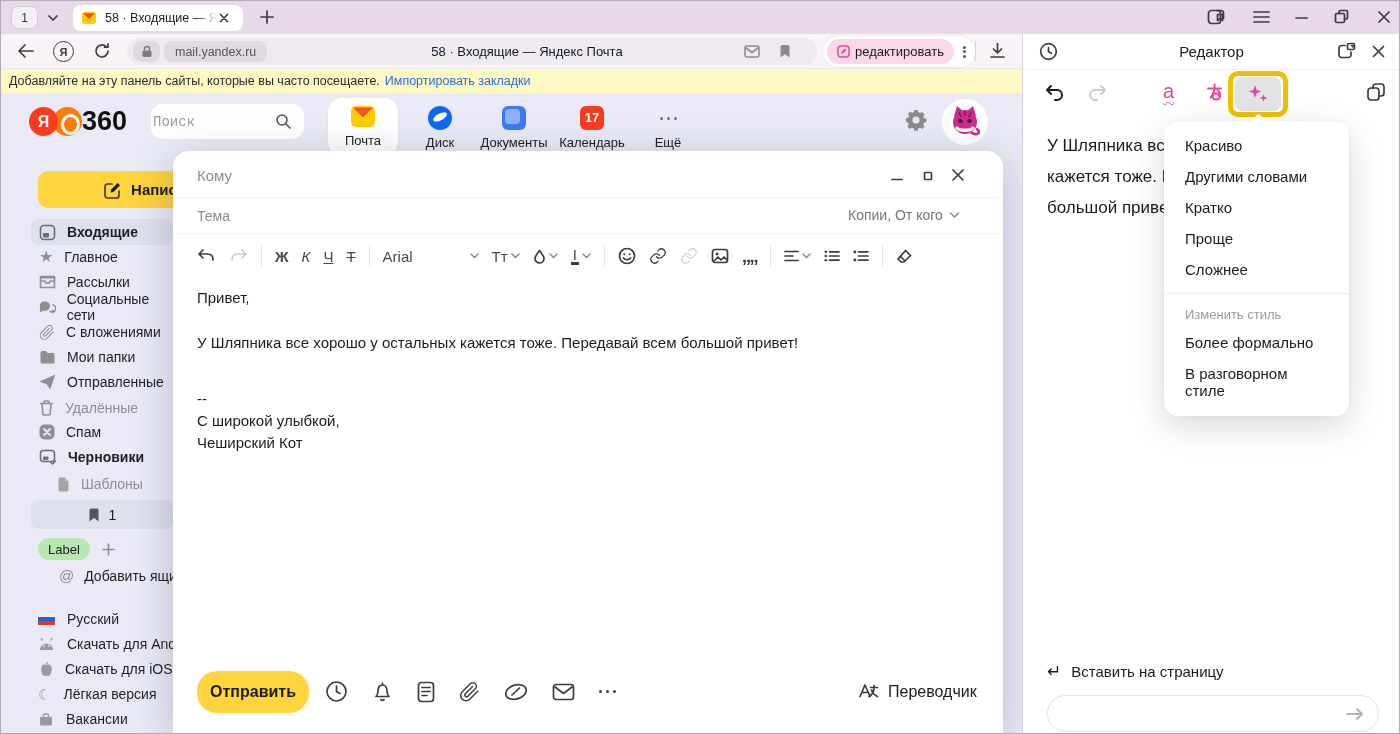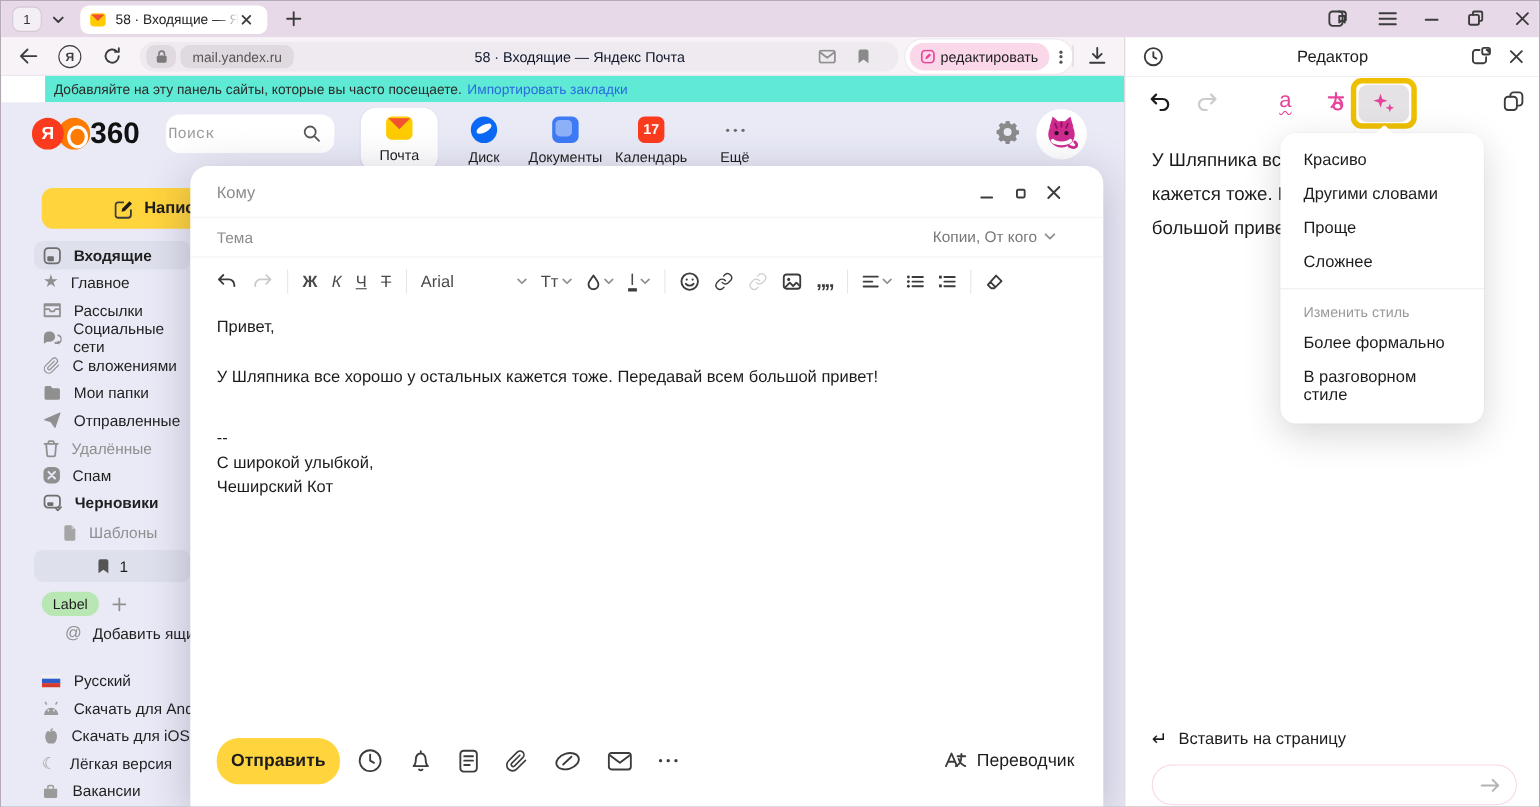--- a/index.html
+++ b/index.html
@@ -16,21 +16,21 @@
   .tabcount{left:10px;top:5px;width:27px;height:23px;border-radius:7px;background:rgba(255,255,255,.55);
             border:1px solid rgba(120,100,125,.25);font-size:12px;color:#333;justify-content:center;}
   .tab{left:72px;top:4px;width:170px;height:26px;background:#fff;border-radius:8px;padding:0 8px;}
   .tabtitle{font-size:12.5px;color:#222;white-space:nowrap;overflow:hidden;width:112px;margin-left:8px;
             -webkit-mask-image:linear-gradient(90deg,#000 82%,transparent);mask-image:linear-gradient(90deg,#000 82%,transparent);}
   .addr{left:0;top:33px;width:1021px;height:35px;background:#f7f3f7;border-bottom:1px solid #eee6ee;}
   .urlbar{left:126px;top:4px;width:690px;height:27px;background:#efeaef;border-radius:14px;}
   .chip{background:#e0dae0;border-radius:8px;height:21px;}
   .editpill{left:822px;top:2px;height:31px;background:#fff;border-radius:16px;padding:0 6px 0 4px;box-shadow:0 0 0 1px #efe8ef;}
   .editbadge{background:#fbd7ea;border-radius:13px;height:25px;padding:0 10px;font-size:13px;color:#1c1c1c;}
-  .hintbar{left:0;top:68px;width:1021px;height:24px;background:#5eead4;font-size:12.5px;color:#2b2b2b;margin-left:40px;}
+  .hintbar{left:0;top:68px;width:1021px;height:24px;background:#fef9c3;font-size:12.5px;color:#2b2b2b;}
 
   
   .mailpage{left:0;top:92px;width:1021px;height:641px;background:#e9eaf6;}
   .svc{position:absolute;top:5px;width:70px;text-align:center;font-size:13px;color:#1c1c1c;}
   .svc .lbl{margin-top:4px;}
   .svc-active{background:#fff;border-radius:14px;padding:7px 0 8px;top:5px;box-shadow:0 1px 2px rgba(80,70,120,.08);}
   .srow{left:30px;width:142px;height:26px;display:flex;align-items:center;gap:11px;padding-left:8px;
         font-size:14px;color:#1f1f1f;border-radius:8px;}
   .srow.sel{background:#dee0ec;font-weight:bold;}
   .srow.muted{color:#8f8f8f;}
@@ -664,20 +664,21 @@
           <path class="ic-dark" d="M7 6V5a3 3 0 0 1 3-3h5a3 3 0 0 1 3 3v6a3 3 0 0 1-3 3h-1.5"></path>
         </svg>
     </span>
 
     <div class="abs ptext">У Шляпника все хорошо у остальных кажется тоже. Передавай всем большой привет!</div>
 
     <div class="abs dropdown">
       <span class="caret"></span>
       <div class="mi">Красиво</div>
       <div class="mi">Другими словами</div>
+      <div class="mi">Кратко</div>
       <div class="mi">Проще</div>
       <div class="mi">Сложнее</div>
       <div class="msec">Изменить стиль</div>
       <div class="mi">Более формально</div>
       <div class="mi">В разговорном стиле</div>
     </div>
 
     <div class="abs flex" style="left:24px;top:629px;gap:10px">
       <span style="font-size:17px;color:#1c1c1c;line-height:1">↵</span>
       <span style="font-size:15px;color:#1c1c1c">Вставить на страницу</span>

